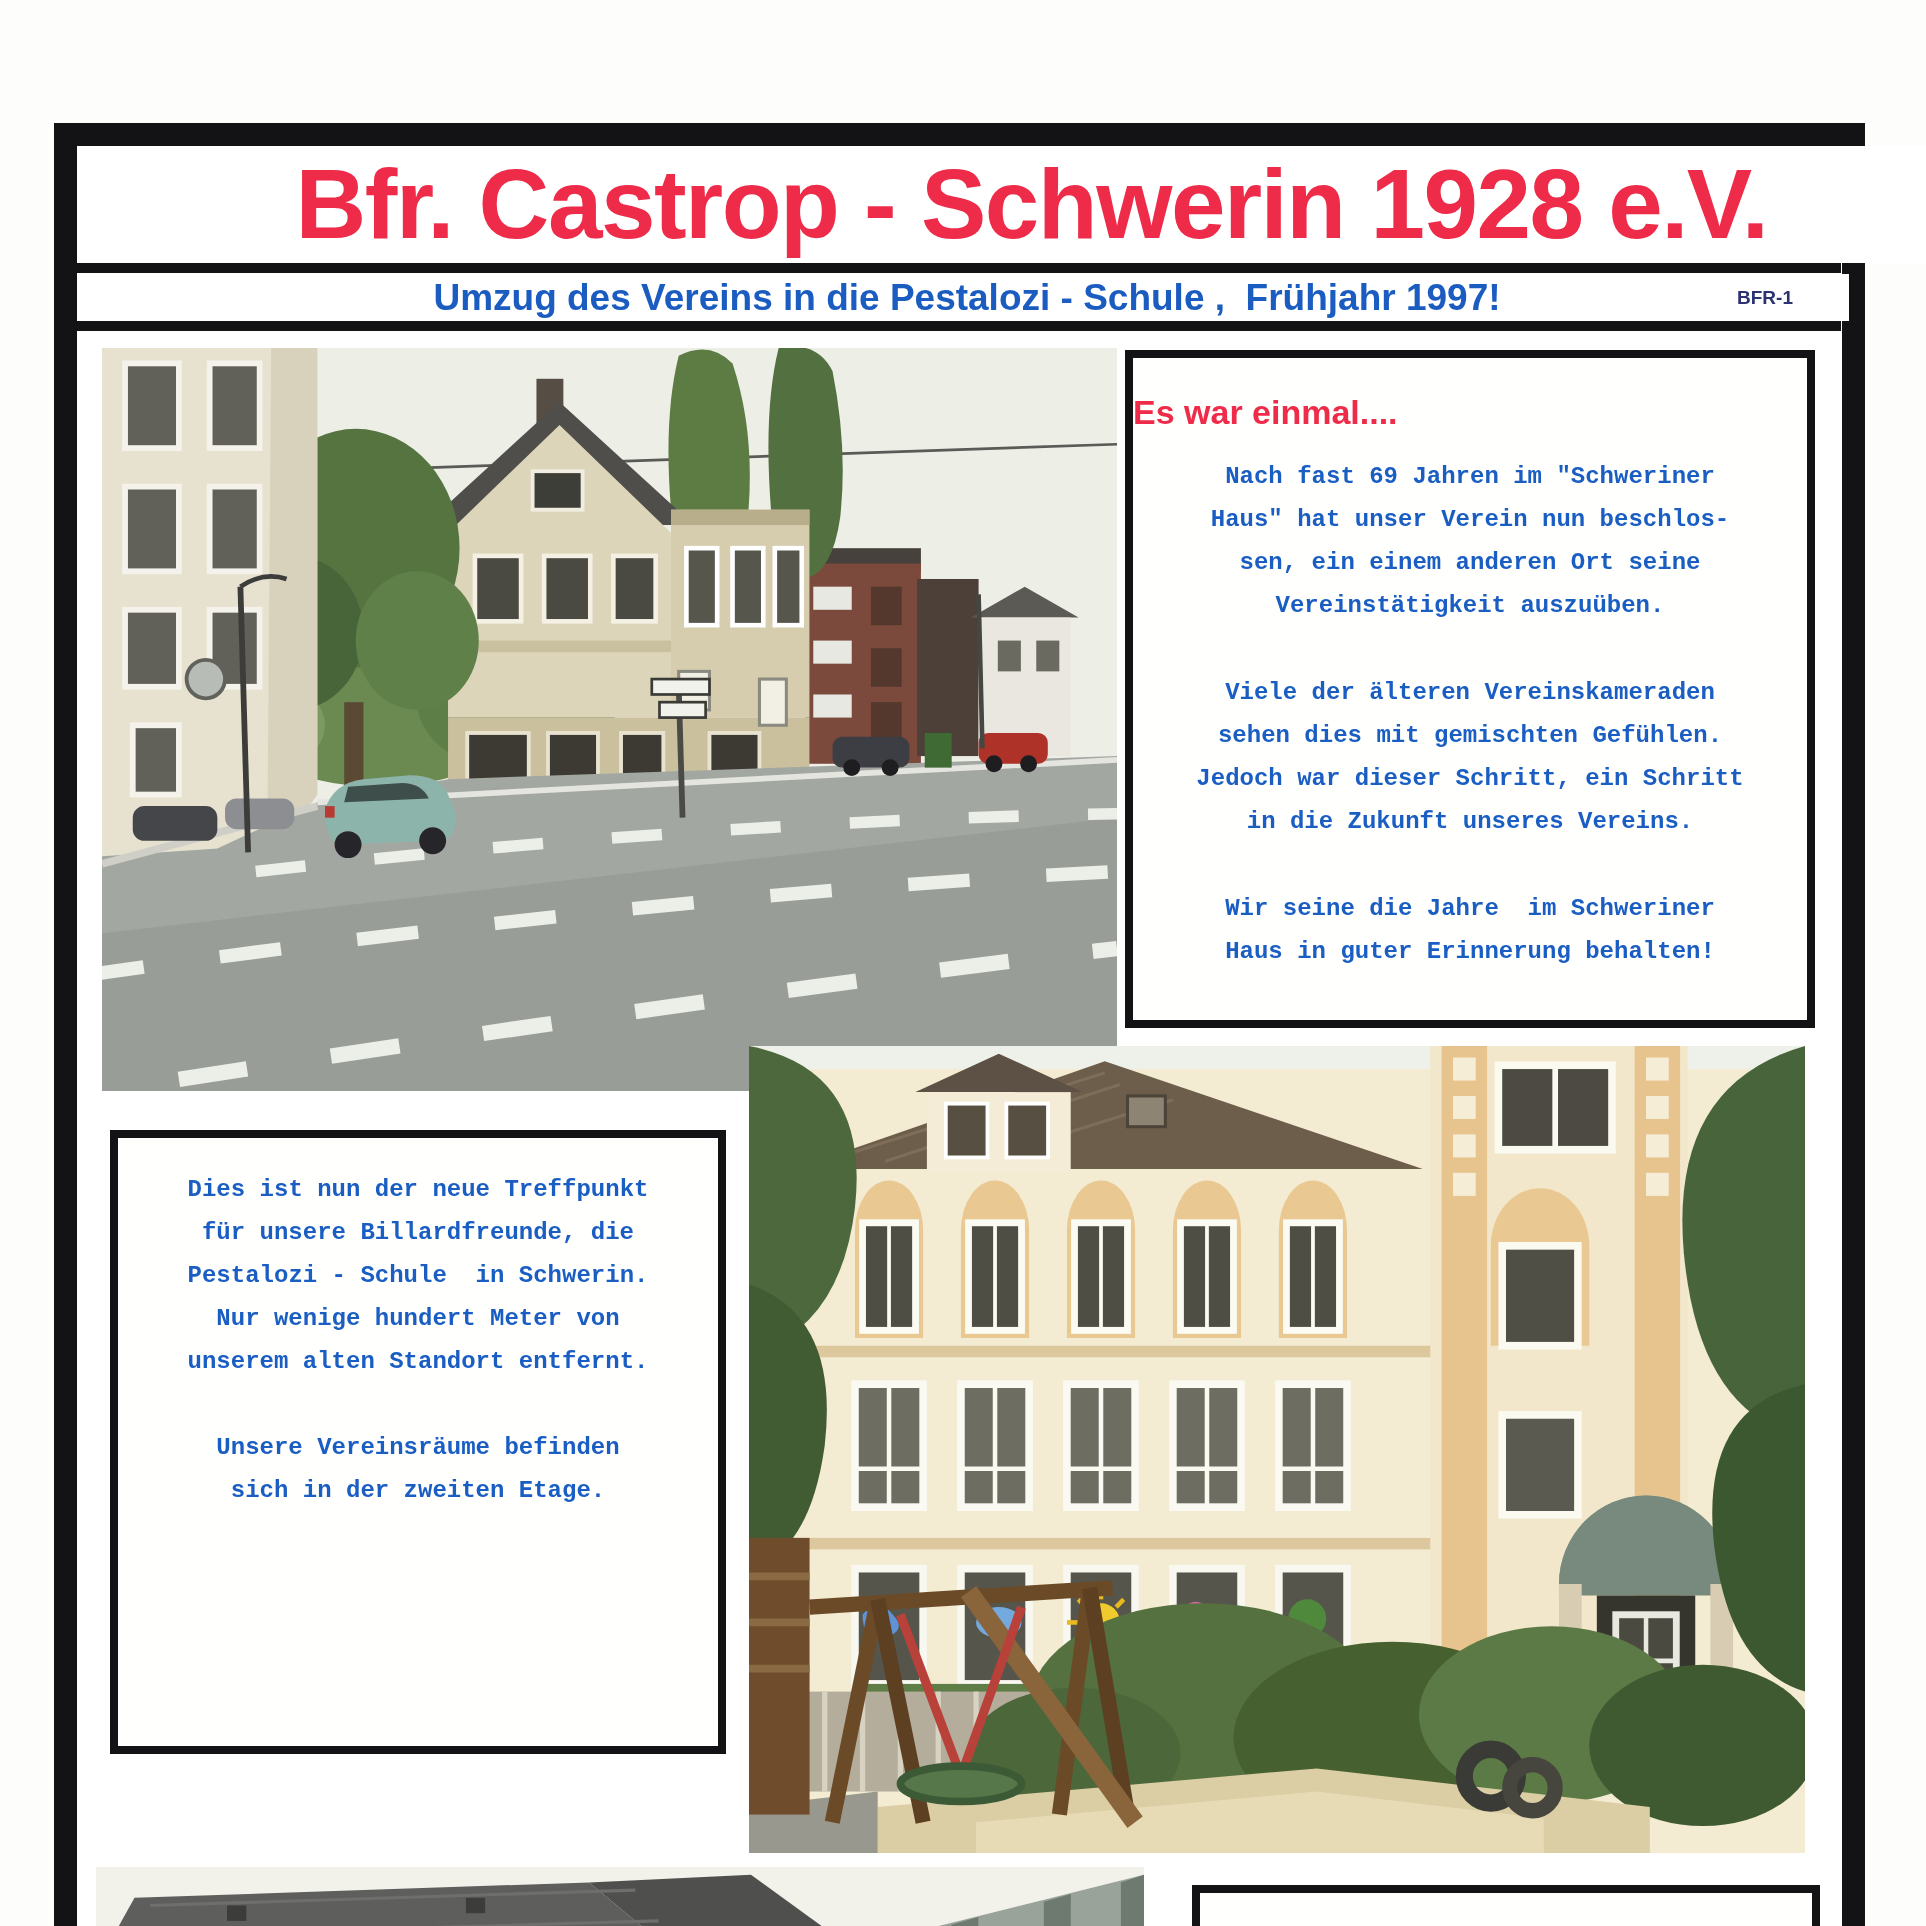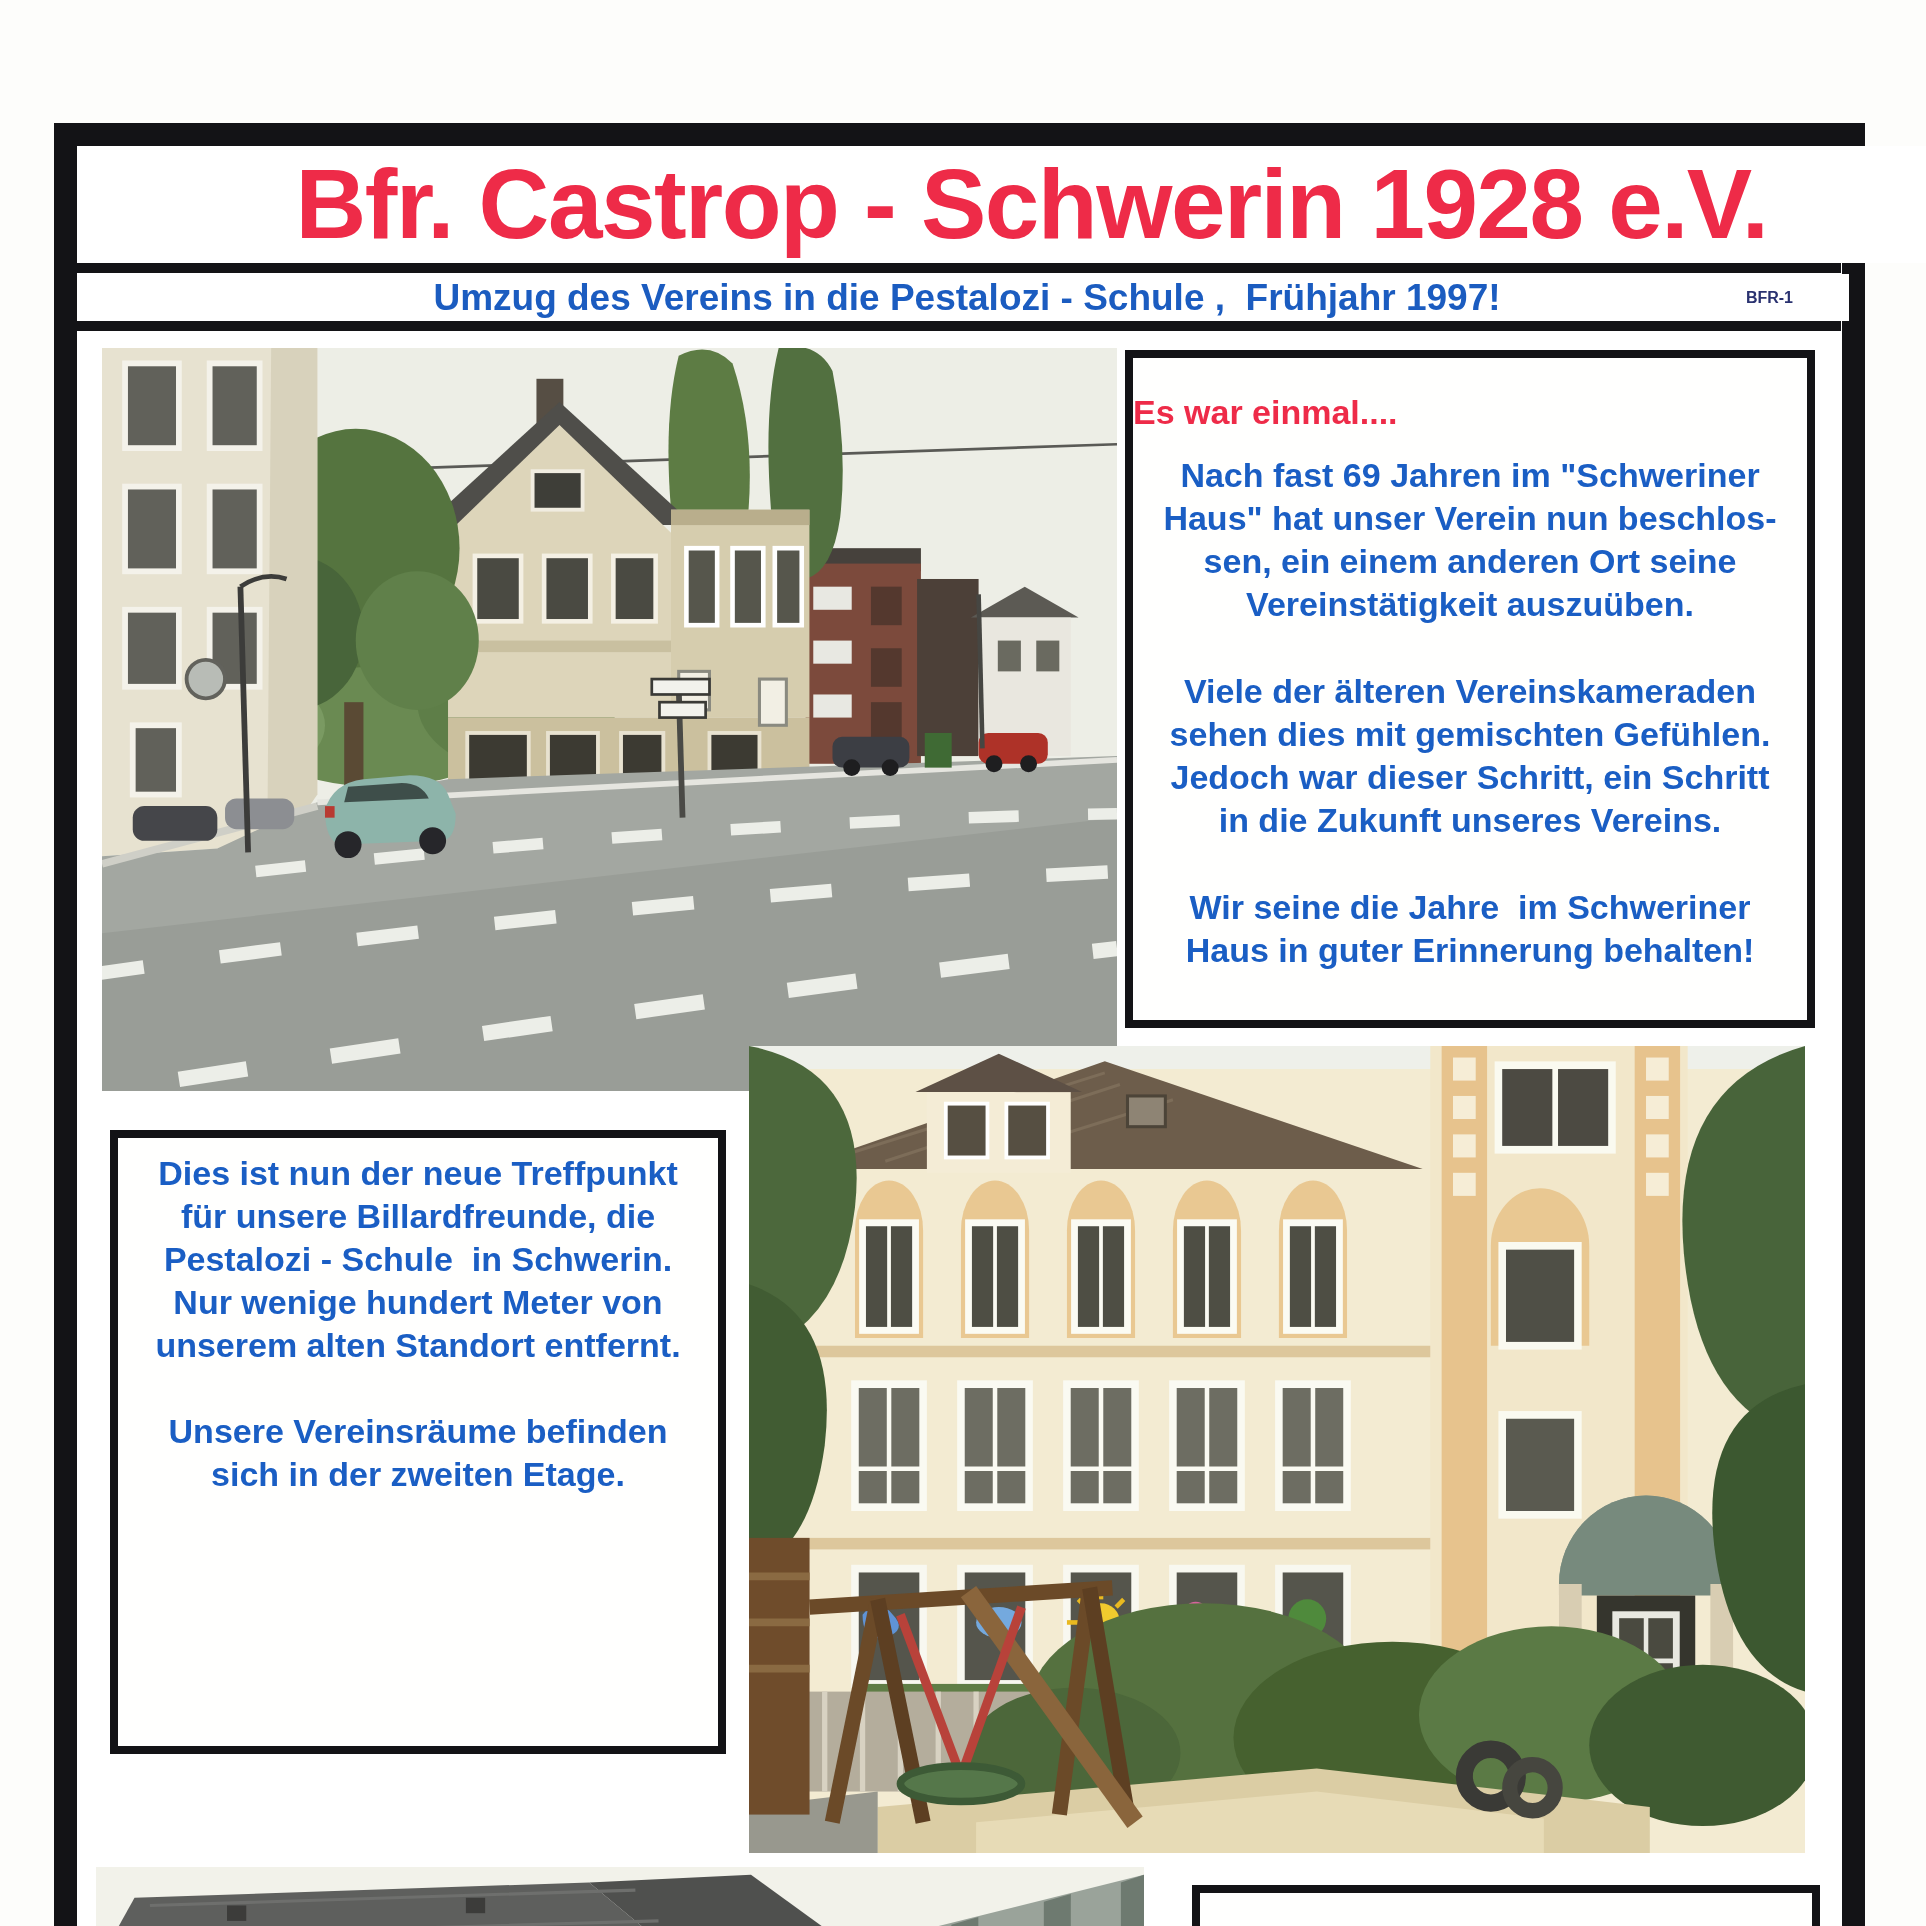--- a/index.html
+++ b/index.html
@@ -33,42 +33,43 @@
   .rule-2 { top:175px; }
 
   .subtitle-band { position:absolute; left:8px; top:128px; width:1764px; height:47px; background:#fff; }
   .subtitle {
     width:100%; text-align:center;
     font-size:37px; line-height:47px; font-weight:bold;
     white-space:pre; color:#1b5cc0;
   }
   .page-code {
     position:absolute; right:56px; top:0;
-    font-size:16px; line-height:47px; font-weight:bold;
+    font-size:19px; line-height:47px; font-weight:bold;
     color:#2a3270;
   }
 
   .content { position:absolute; left:0; top:185px; width:1764px; height:2292px; background:#fff; }
 
   
   .photo { position:absolute; margin:0; overflow:hidden; background:#dddcd2; }
   .photo svg { display:block; width:100%; height:100%; }
   .photo-street { left:25px;   top:17.3px;   width:1015px; height:743px; z-index:1; }
   .photo-school { left:672px; top:715px; width:1056px; height:807px; z-index:2; }
   .photo-yard   { left:19px;   top:1536px; width:1048px; height:739px; z-index:1; }
 
   
   .textbox {
     position:absolute; z-index:3;
     border:8.5px solid #131316; background:#fffffe;
     color:#1a5ec4; font-weight:bold; text-align:center;
   }
   .textbox p {
-    margin:0; font-size:34px; line-height:43px;
+    margin:16px; font-size:24px; line-height:43px;
     white-space:pre-wrap;
+    font-family:Liberation Mono, monospace;
   }
   .box-once { left:1048px; top:19px; width:690px; height:678px; padding-top:27px; }
   .box-once h2 {
     margin:0 0 15.4px 0; text-align:left; 
     font-size:34px; line-height:54px; color:#ee2b48;
   }
   .box-once p + p { margin-top:44px; }
 
   .box-left { left:33px; top:799px; width:616px; height:624px; padding-top:14px; }
   .box-left p + p { margin-top:43px; }

